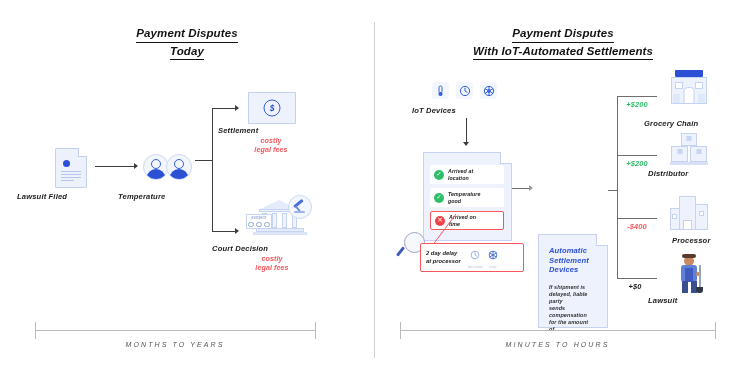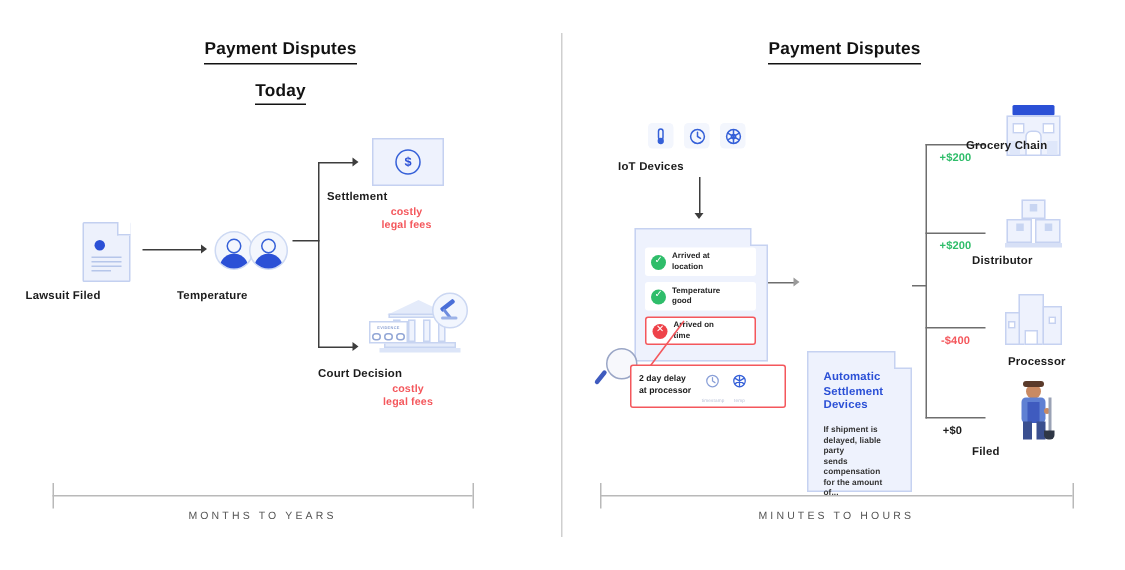--- a/index.html
+++ b/index.html
@@ -1,29 +1,29 @@
 <!DOCTYPE html>
 <html><head>
 <meta charset="utf-8">
 <style>
   html,body{margin:0;padding:0;background:#ffffff;}
   body{width:750px;height:380px;overflow:hidden;
        font-family:"Liberation Sans","DejaVu Sans",sans-serif;
        color:#1b1b1b;-webkit-font-smoothing:antialiased;}
-  .stage{position:relative;width:750px;height:320px;}
+  .stage{position:relative;width:750px;height:320px;font-style:italic;}
   .abs{position:absolute;}
 
   
   .divider{left:374px;top:22px;width:1px;height:336px;background:#cfcfcf;}
 
   
   .title{width:100%;text-align:center;font-size:11.5px;font-weight:bold;
          letter-spacing:.1px;line-height:15px;color:#121212;}
   .title span{display:inline-block;border-bottom:1.3px solid #121212;padding-bottom:.5px;}
-  .title .l2{margin-top:11px;}
+  .title .l2{margin-top:1px;}
 
   
   .cap{font-size:7.6px;font-weight:bold;text-align:left;color:#1b1b1b;letter-spacing:.15px;}
   .sub-red{font-size:7.1px;font-weight:bold;text-align:center;color:#f4575c;
            line-height:8.6px;letter-spacing:.1px;margin-top:3px;}
 
   
   .tl-line{height:1px;background:#b9b9b9;top:8px;}
   .tl-cap{top:0;height:17px;border-left:1px solid #b9b9b9;width:0;}
   .tl-cap.r{border-left:none;border-right:1px solid #b9b9b9;}
@@ -264,20 +264,21 @@
   <div class="abs" style="left:35px;top:322px;width:280px;">
     <div class="abs tl-line" style="left:0;width:280px;"></div>
     <div class="abs tl-cap" style="left:0;"></div>
     <div class="abs tl-cap r" style="left:280px;"></div>
     <div class="abs tl-text">MONTHS TO YEARS</div>
   </div>
 
   <div class="abs" style="left:376px;top:26px;width:374px;">
     <div class="title">
       <span>Payment Disputes</span>
+      <div class="l2"><span>With IoT-Automated Settlements</span></div>
     </div>
   </div>
 
   <div class="abs" style="left:432px;top:82px;display:flex;gap:7px;">
     <div class="chip">
       <svg width="11" height="12" viewBox="0 0 11 12">
           <rect x="4" y="1" width="3" height="7" rx="1.5" fill="none" stroke="#3560d8" stroke-width="1"></rect>
           <circle cx="5.5" cy="9" r="2.1" fill="#3560d8"></circle>
         </svg>
     </div>
@@ -389,21 +390,21 @@
     <div class="store">
       <div class="awn"></div>
       <div class="bdy"></div>
       <div class="win" style="left:7px;"></div>
       <div class="win" style="right:7px;"></div>
       <div class="dr"></div>
       <div class="sl" style="left:5px;"></div>
       <div class="sl" style="right:5px;"></div>
     </div>
   </div>
-  <div class="abs cap" style="left:644px;top:92px;width:92px;">Grocery Chain</div>
+  <div class="abs cap" style="left:644px;top:119px;width:92px;">Grocery Chain</div>
 
   <div class="abs" style="left:669px;top:133px;">
     <div class="boxes">
       <div class="bx" style="left:12px;top:0;width:16px;height:13px;">
           <i></i>
         </div>
       <div class="bx" style="left:2px;top:13px;width:17px;height:16px;">
           <i></i>
         </div>
       <div class="bx" style="left:21px;top:13px;width:17px;height:16px;">
@@ -432,21 +433,21 @@
         <div class="hat"></div>
       <div class="tor"></div>
         <div class="ap"></div>
       <div class="lg" style="left:7px;"></div>
       <div class="lg" style="left:16px;"></div>
       <div class="hnd"></div>
       <div class="shv"></div>
         <div class="shvh"></div>
     </div>
   </div>
-  <div class="abs cap" style="left:648px;top:296px;width:84px;">Filed</div>
+  <div class="abs cap" style="left:648px;top:296px;width:84px;">Lawsuit</div>
 
   <div class="abs" style="left:400px;top:322px;width:315px;">
     <div class="abs tl-line" style="left:0;width:315px;"></div>
     <div class="abs tl-cap" style="left:0;"></div>
     <div class="abs tl-cap r" style="left:315px;"></div>
     <div class="abs tl-text">MINUTES TO HOURS</div>
   </div>
 
 </div>
 

